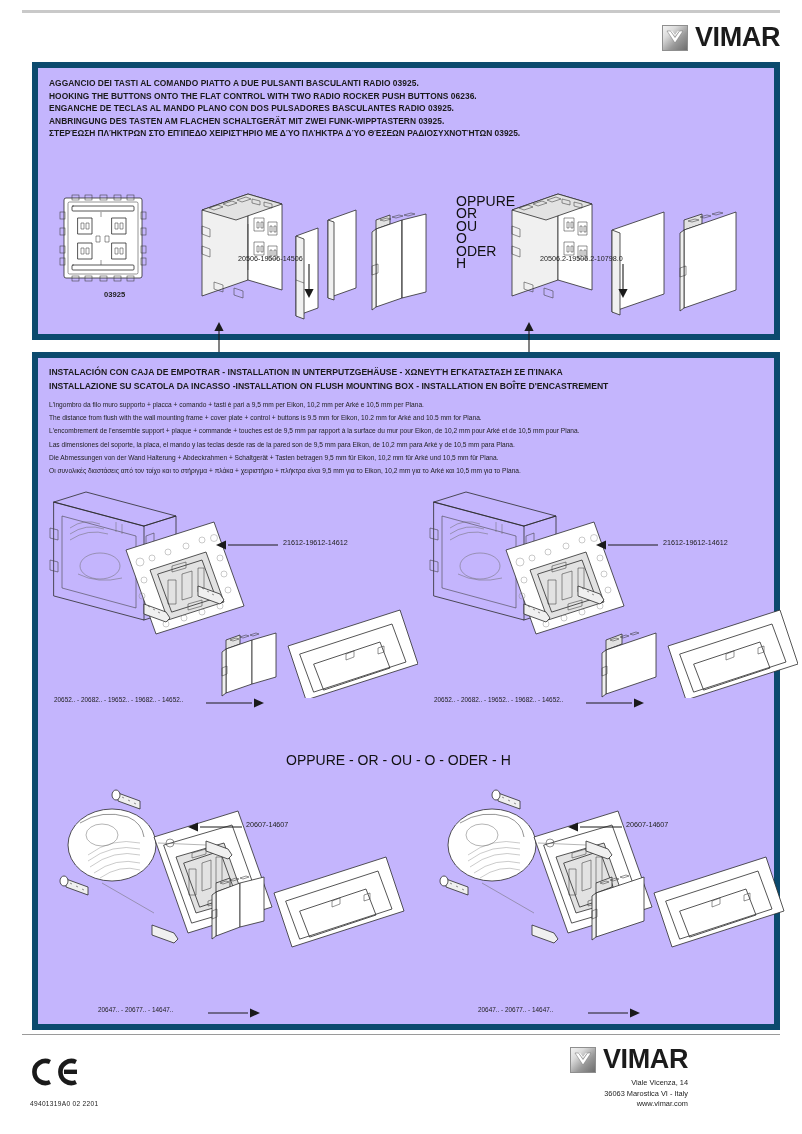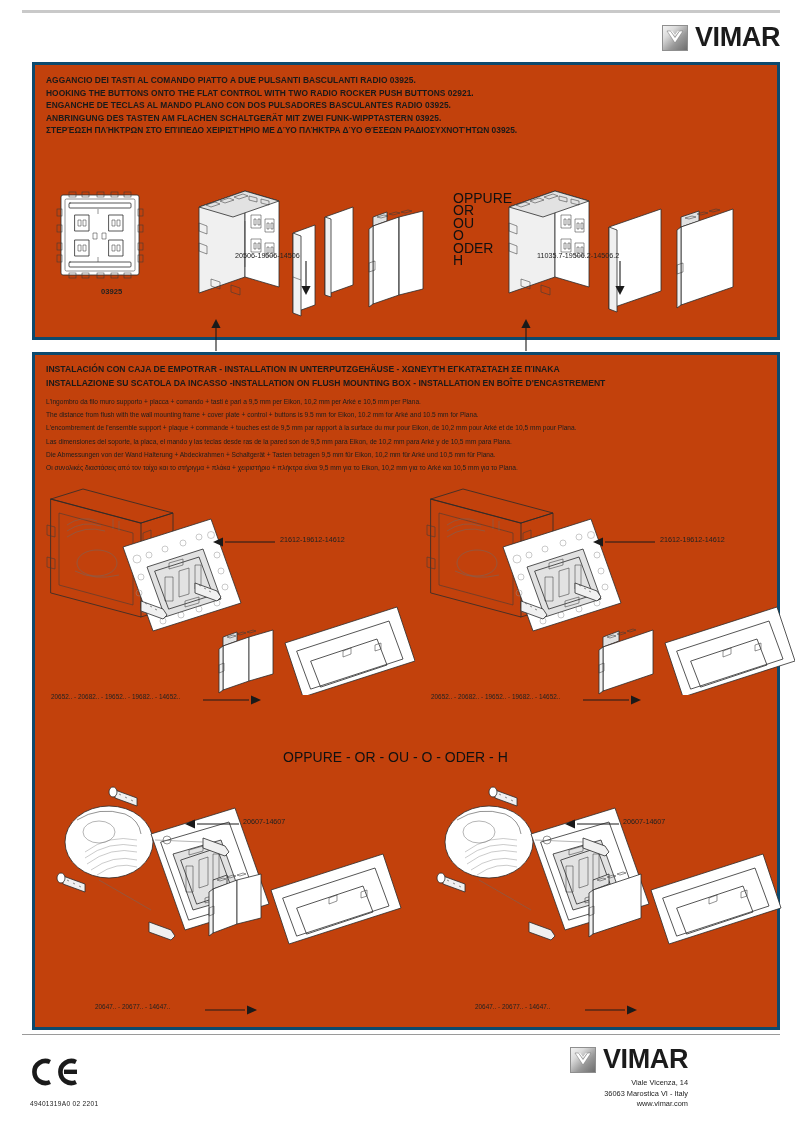--- a/index.html
+++ b/index.html
@@ -11,21 +11,21 @@
   .hdr-rule{position:absolute;left:22px;top:10px;width:758px;height:3px;background:#c9c9c9;}
   .logo{display:flex;align-items:center;gap:7px;}
   .logo-mark{width:26px;height:26px;position:relative;
     background:linear-gradient(135deg,#f2f2f2 0%,#dcdcdc 28%,#9a9a9a 62%,#6d6d6d 100%);
     border:1px solid #8f8f8f;box-sizing:border-box;}
   .logo-mark svg{position:absolute;left:0;top:0;}
   .logo-word{font-size:27px;font-weight:bold;letter-spacing:-0.4px;color:#1b1b1b;font-family:"Liberation Sans",sans-serif;}
   .header .logo{position:absolute;right:22px;top:22px;}
 
   
-  .panel{position:absolute;border:3px solid #0c4a6e;background:#c2410c;box-sizing:border-box;padding-left:12px;}
+  .panel{position:absolute;border:6px solid #0c4a6e;background:#c4b5fd;box-sizing:border-box;padding-left:12px;}
   #panel-hook{left:32px;top:62px;width:748px;height:278px;}
   #panel-install{left:32px;top:352px;width:748px;height:678px;}
 
   .titleblock{position:absolute;left:11px;top:9px;}
   .titleblock .tl{font-size:8.4px;font-weight:bold;line-height:12.6px;letter-spacing:0.05px;white-space:nowrap;}
   .titleblock .tl.greek{letter-spacing:0px;}
 
   .t2{position:absolute;left:11px;top:8px;}
   .t2 .tl{font-size:8.6px;font-weight:bold;line-height:13.5px;white-space:nowrap;}
   .body-lines{position:absolute;left:11px;top:40px;}
@@ -68,21 +68,21 @@
         </svg>
       </span>
       <span class="logo-word">VIMAR</span>
     </div>
   </div>
 
   <div class="panel" id="panel-hook">
 
     <div class="titleblock">
       <div class="tl">AGGANCIO DEI TASTI AL COMANDO PIATTO A DUE PULSANTI BASCULANTI RADIO 03925.</div>
-      <div class="tl">HOOKING THE BUTTONS ONTO THE FLAT CONTROL WITH TWO RADIO ROCKER PUSH BUTTONS 02921.</div>
+      <div class="tl">HOOKING THE BUTTONS ONTO THE FLAT CONTROL WITH TWO RADIO ROCKER PUSH BUTTONS 06236.</div>
       <div class="tl">ENGANCHE DE TECLAS AL MANDO PLANO CON DOS PULSADORES BASCULANTES RADIO 03925.</div>
       <div class="tl">ANBRINGUNG DES TASTEN AM FLACHEN SCHALTGERÄT MIT ZWEI FUNK-WIPPTASTERN 03925.</div>
       <div class="tl greek">ΣΤΕΡΈΩΣΗ ΠΛΉΚΤΡΩΝ ΣΤΟ ΕΠΊΠΕΔΟ ΧΕΙΡΙΣΤΉΡΙΟ ΜΕ ΔΎΟ ΠΛΉΚΤΡΑ ΔΎΟ ΘΈΣΕΩΝ ΡΑΔΙΟΣΥΧΝΟΤΉΤΩΝ 03925.</div>
     </div>
 
     <div style="position:absolute;left:12px;top:120px;">
       <svg width="110" height="110" viewBox="0 0 110 110">
         <rect class="fillw" x="14" y="10" width="78" height="80" rx="2"></rect>
         <rect class="ln-t" x="18" y="14" width="70" height="72" rx="1.5" fill="none"></rect>
         <g class="ln-t">
@@ -250,21 +250,21 @@
         <path class="fillg" d="M192 49 L196 46 L196 124 L192 127 Z"></path>
         <g class="ln-t">
           <path d="M200 37 l7 -2 l4 1 l-7 2 z"></path>
             <path d="M212 33 l7 -2 l4 1 l-7 2 z"></path>
           <path d="M224 30 l7 -2 l4 1 l-7 2 z"></path>
         </g>
         <path class="ln-t" d="M192 84 l6 -2 l0 9 l-6 2 z"></path>
       </svg>
     </div>
 
-    <div class="code" style="left:502px;top:186px;">11035.7-19506.2-14506.2</div>
+    <div class="code" style="left:502px;top:186px;">20506.2-19506.2-10798.0</div>
     <div style="position:absolute;left:578px;top:196px;">
       <svg width="14" height="36" viewBox="0 0 14 36">
           <path class="arw" d="M7 0 v26"></path>
           <path class="arwh" d="M7 34 l-4.6 -9 h9.2 z"></path>
         </svg>
     </div>
     <div class="code" style="left:470px;top:287px;">03925</div>
     <div style="position:absolute;left:484px;top:254px;">
       <svg width="14" height="32" viewBox="0 0 14 32">
           <path class="arw" d="M7 32 v-24"></path>

